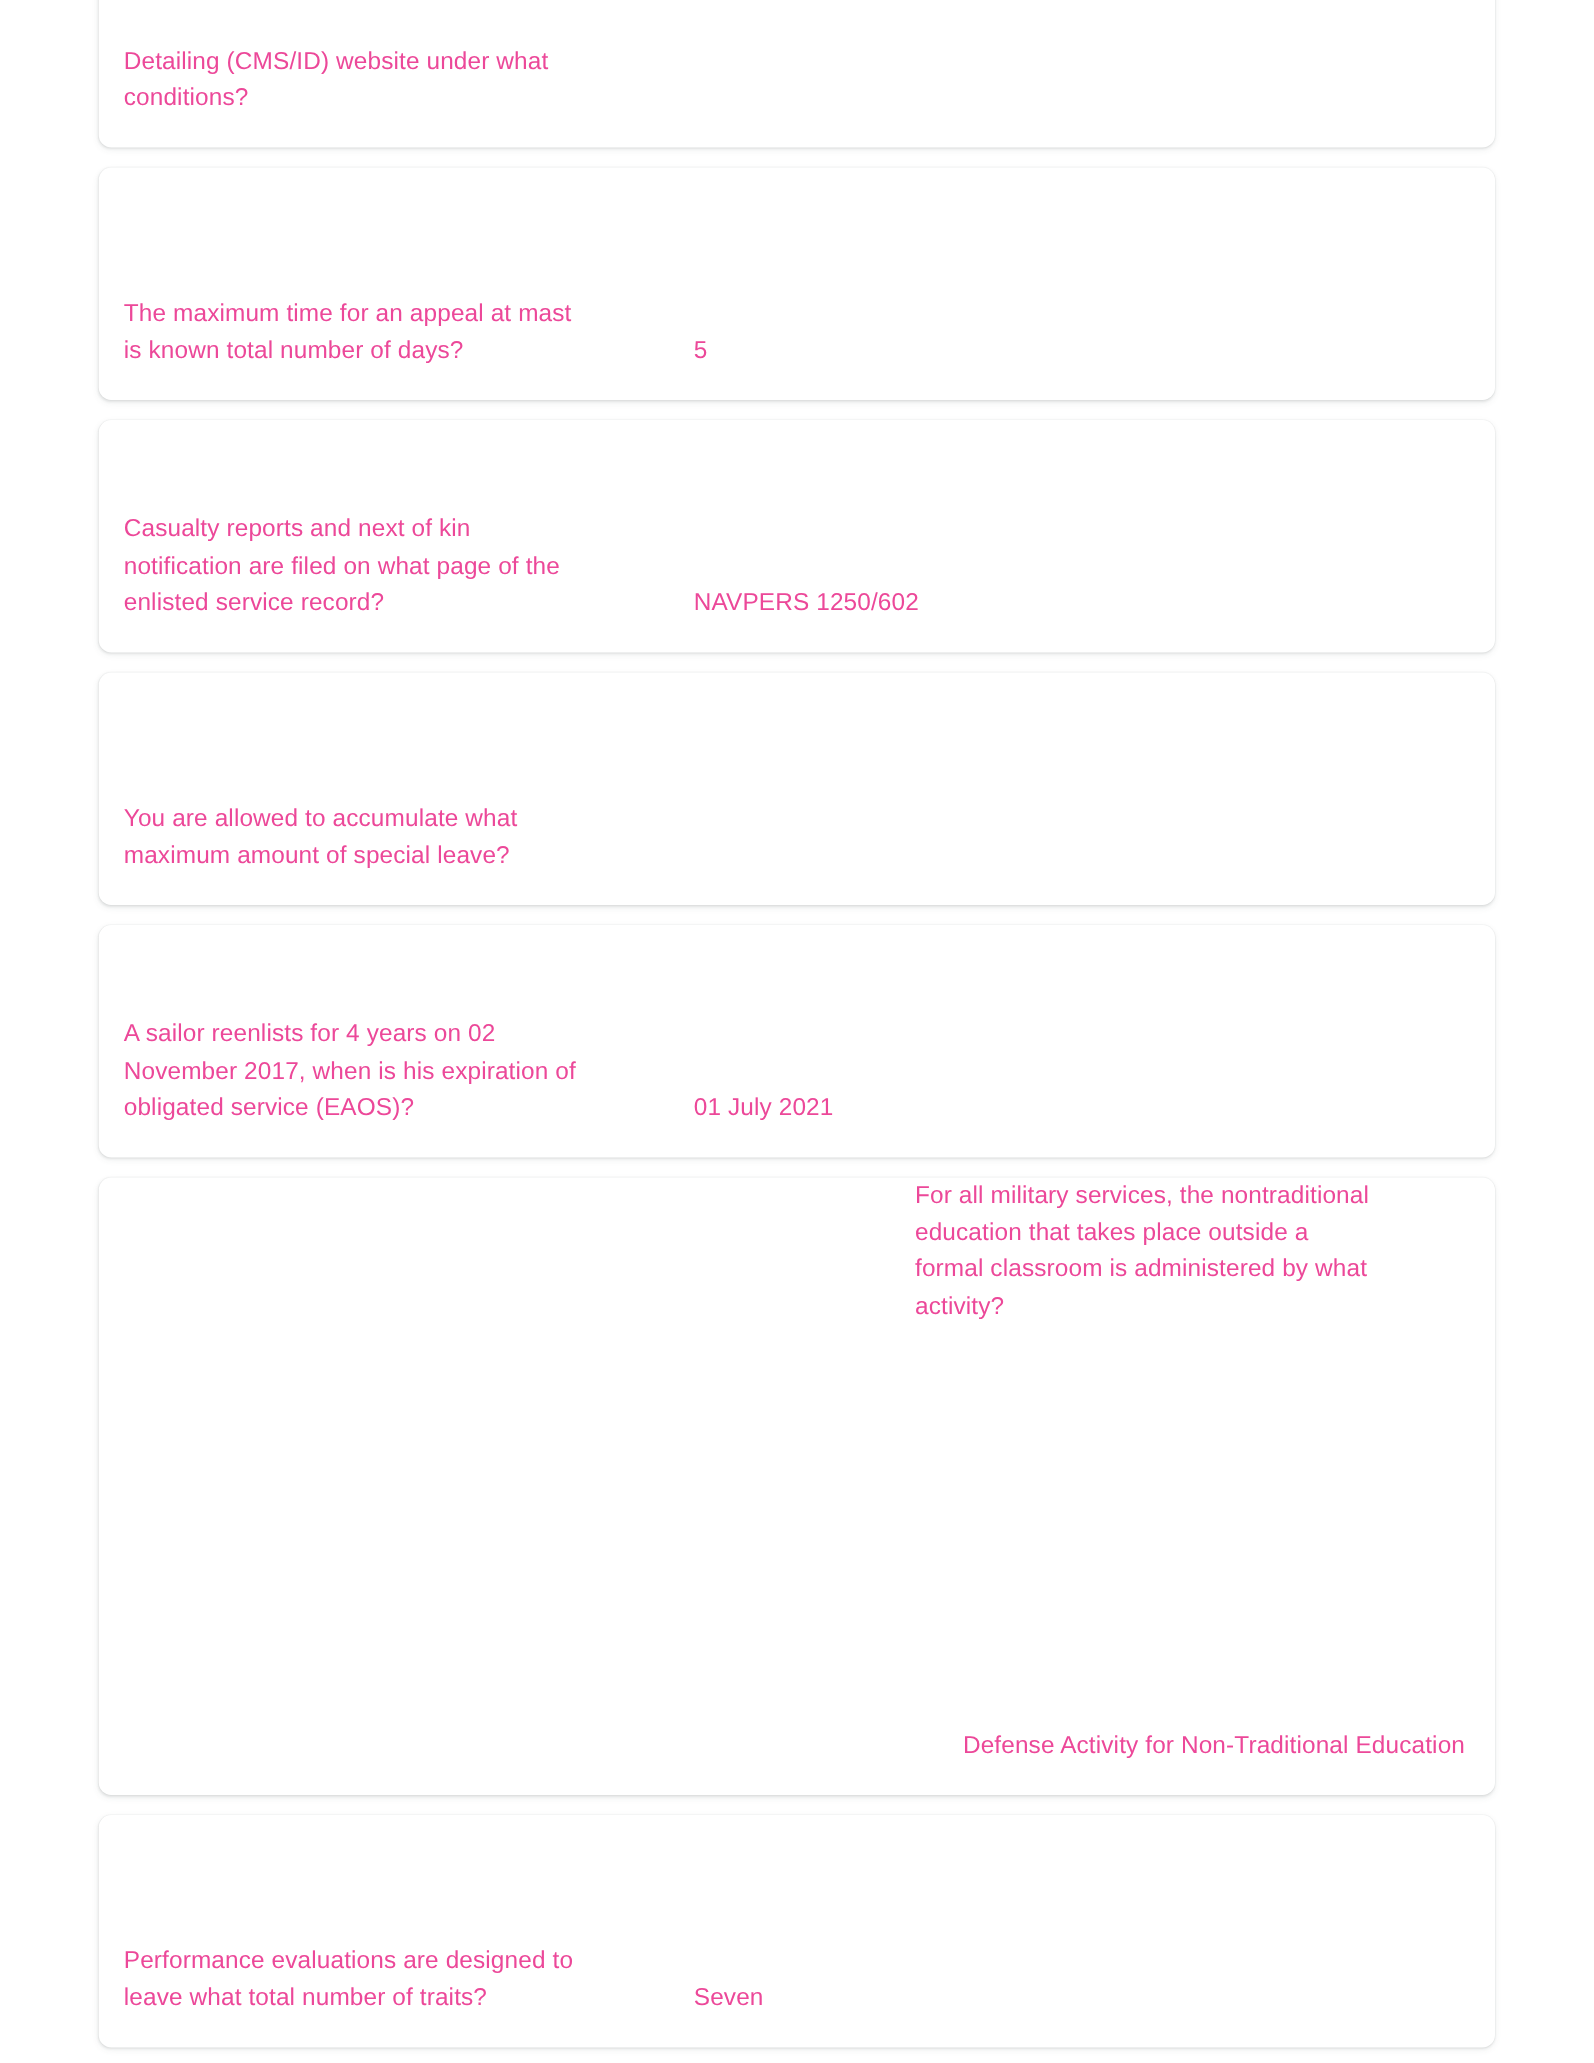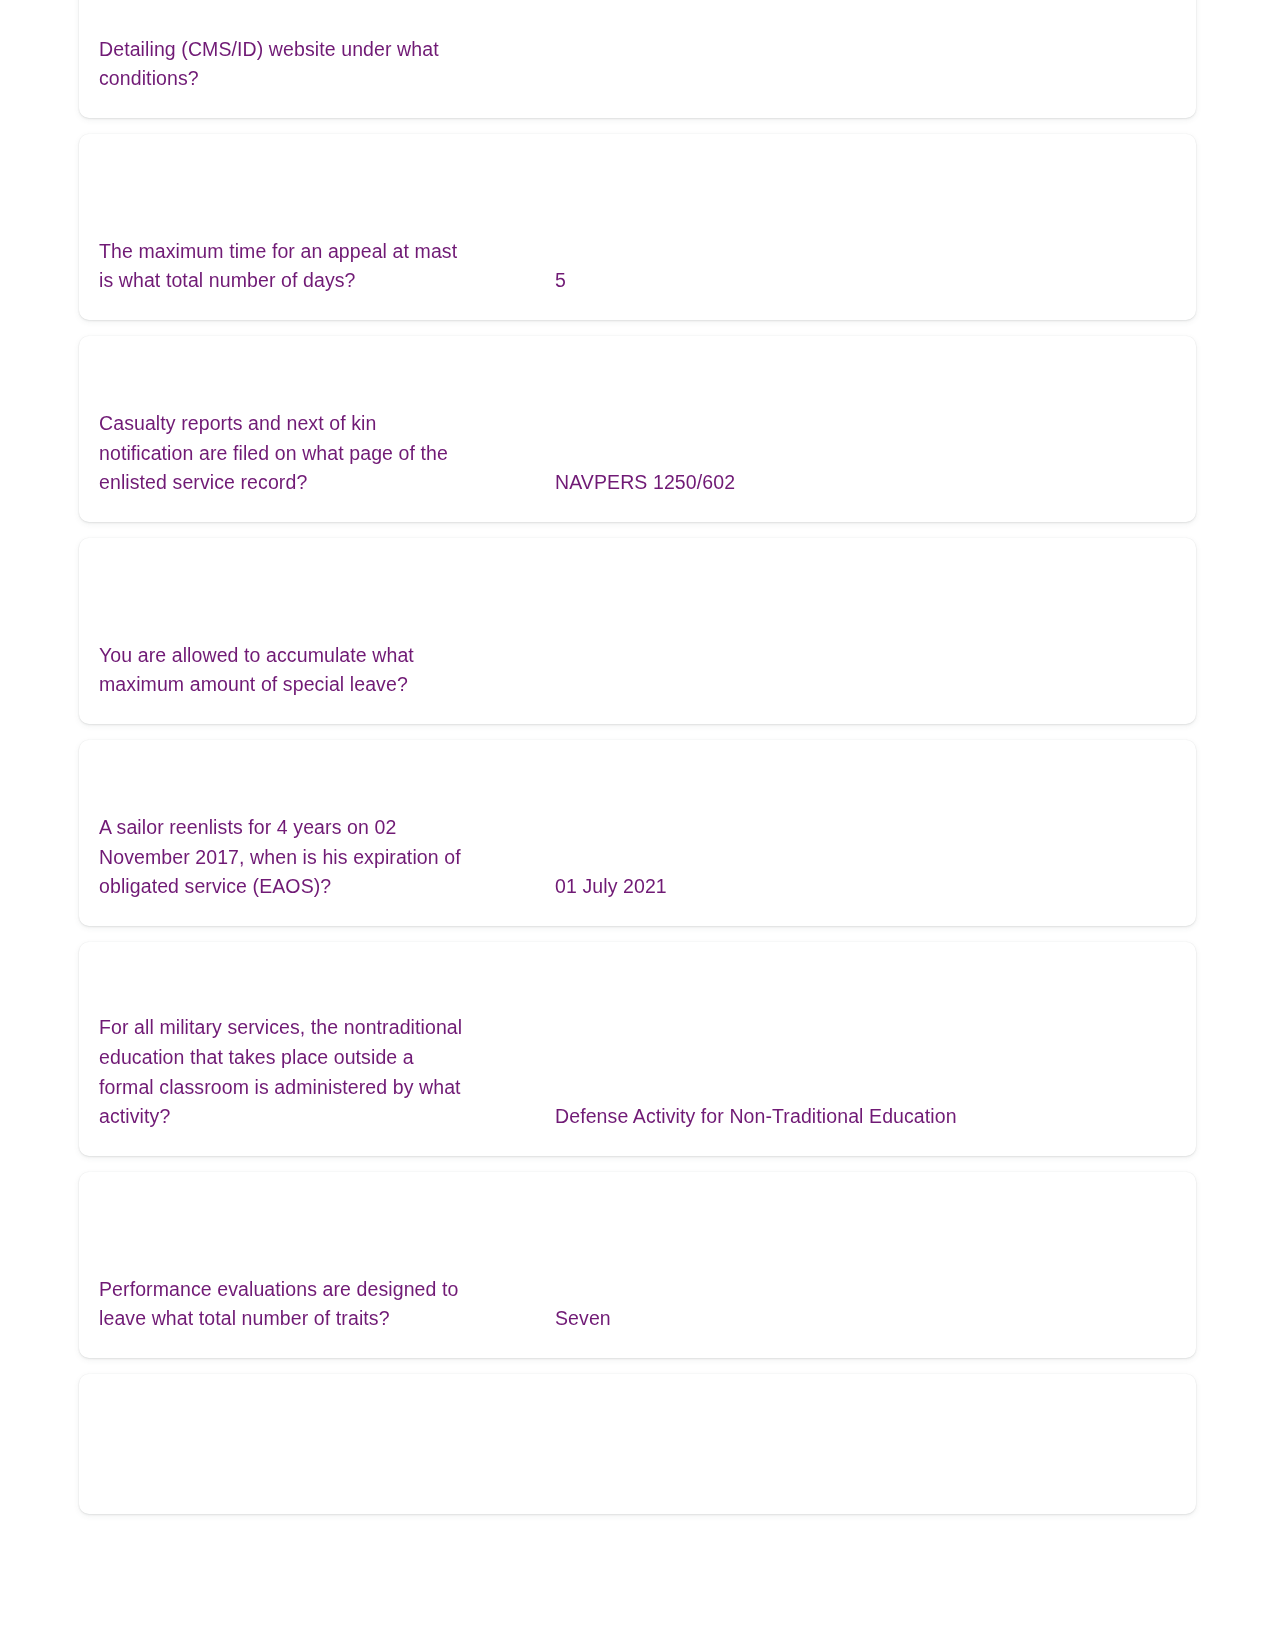--- a/index.html
+++ b/index.html
@@ -32,37 +32,37 @@
     background: #ffffff;
     border-radius: 10px;
     box-shadow: 0 1px 2px rgba(60,64,67,0.10),
                 0 2px 6px rgba(60,64,67,0.07),
                 0 0 0 0.6px rgba(60,64,67,0.035);
     display: flex;
     align-items: flex-end;
     padding: 0 24px 24px 20px;
     min-height: 186px;
   }
-  .qa-card.tall-6   { min-height: 214px; }
+  .qa-card.tall-6   { min-height: 214px; flex-direction: column; }
 
   .q-col {
     width: 440px;
     flex: 0 0 440px;
     padding-right: 12px;
   }
 
   .a-col {
     flex: 1 1 auto;
     padding-left: 16px;
   }
 
   .q-text, .a-text {
     font-size: 19.5px;
     line-height: 29.7px;
-    color: #701a75;
+    color: #ec4899;
     letter-spacing: 0.1px;
     white-space: pre-line;
     font-weight: 400;
   }
 
   
   .qa-card.partial {
     min-height: 140px;
     margin-bottom: 0;
   }
@@ -76,21 +76,21 @@
         <div class="q-text">Detailing (CMS/ID) website under what
 conditions?</div>
       </div>
       <div class="a-col">
         <div class="a-text"></div>
       </div>
     </div>
     <div class="qa-card">
       <div class="q-col">
         <div class="q-text">The maximum time for an appeal at mast
-is what total number of days?</div>
+is known total number of days?</div>
       </div>
       <div class="a-col">
         <div class="a-text">5</div>
       </div>
     </div>
     <div class="qa-card">
       <div class="q-col">
         <div class="q-text">Casualty reports and next of kin
 notification are filed on what page of the
 enlisted service record?</div>

